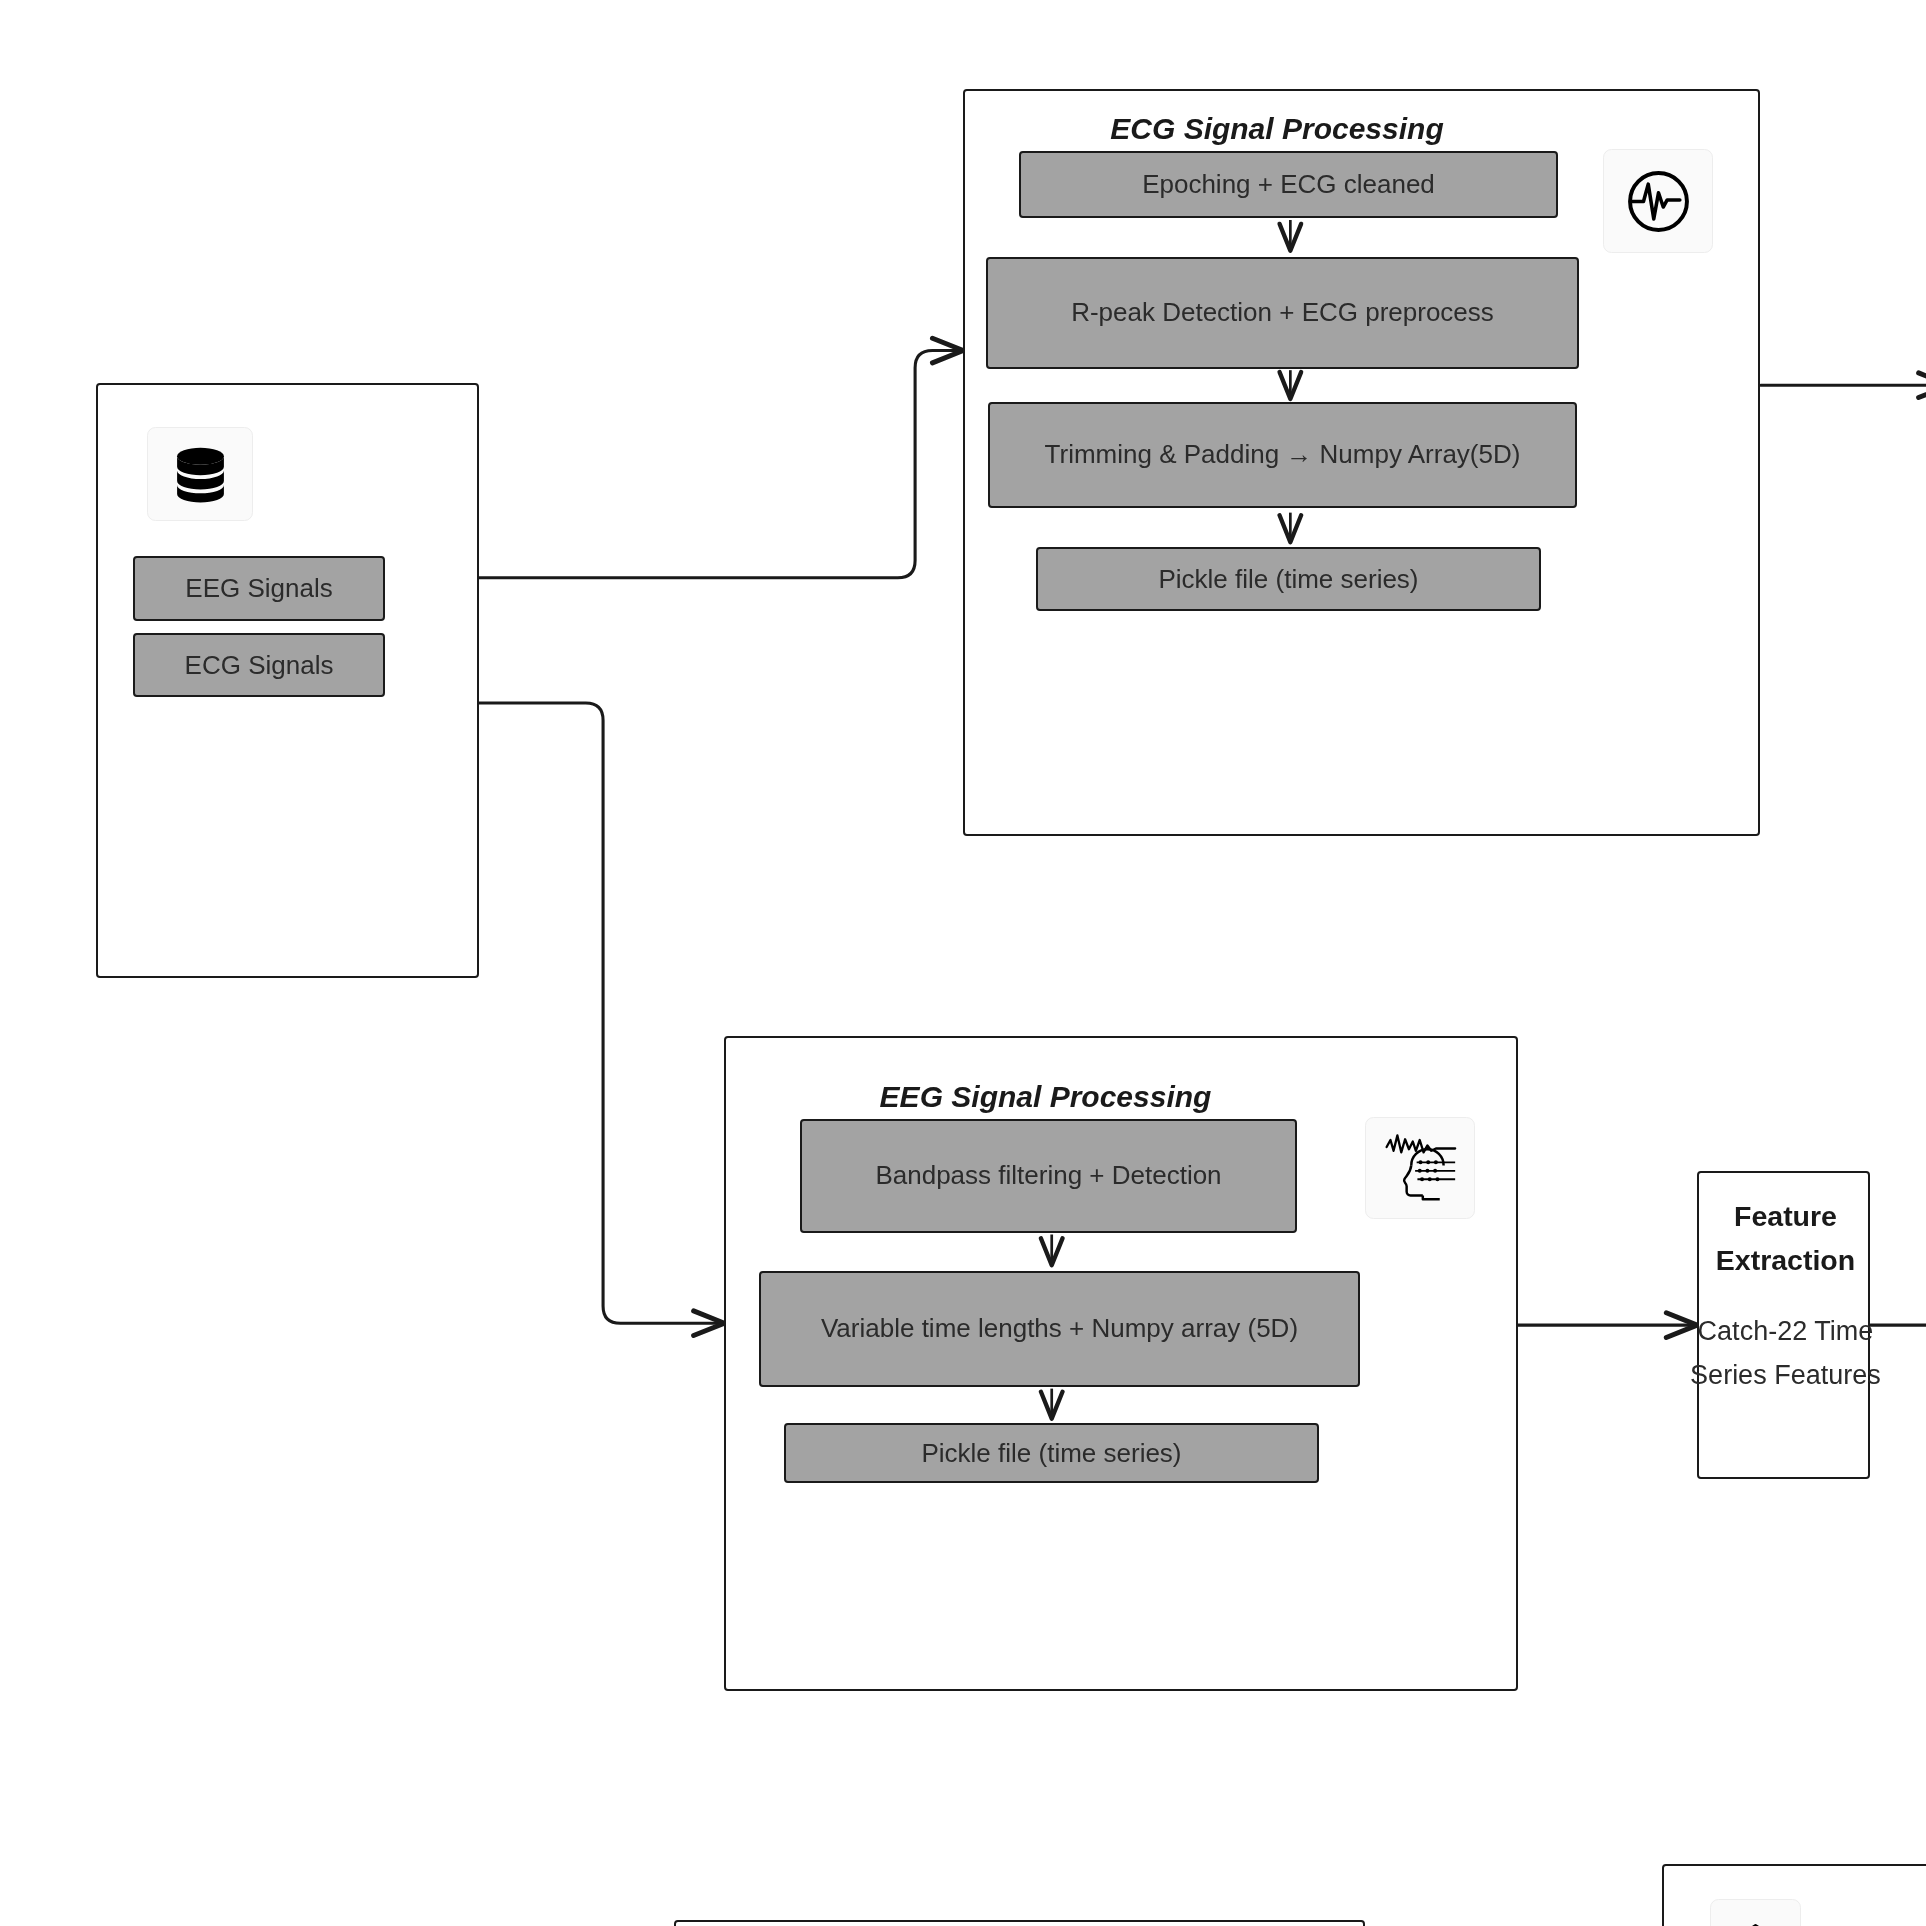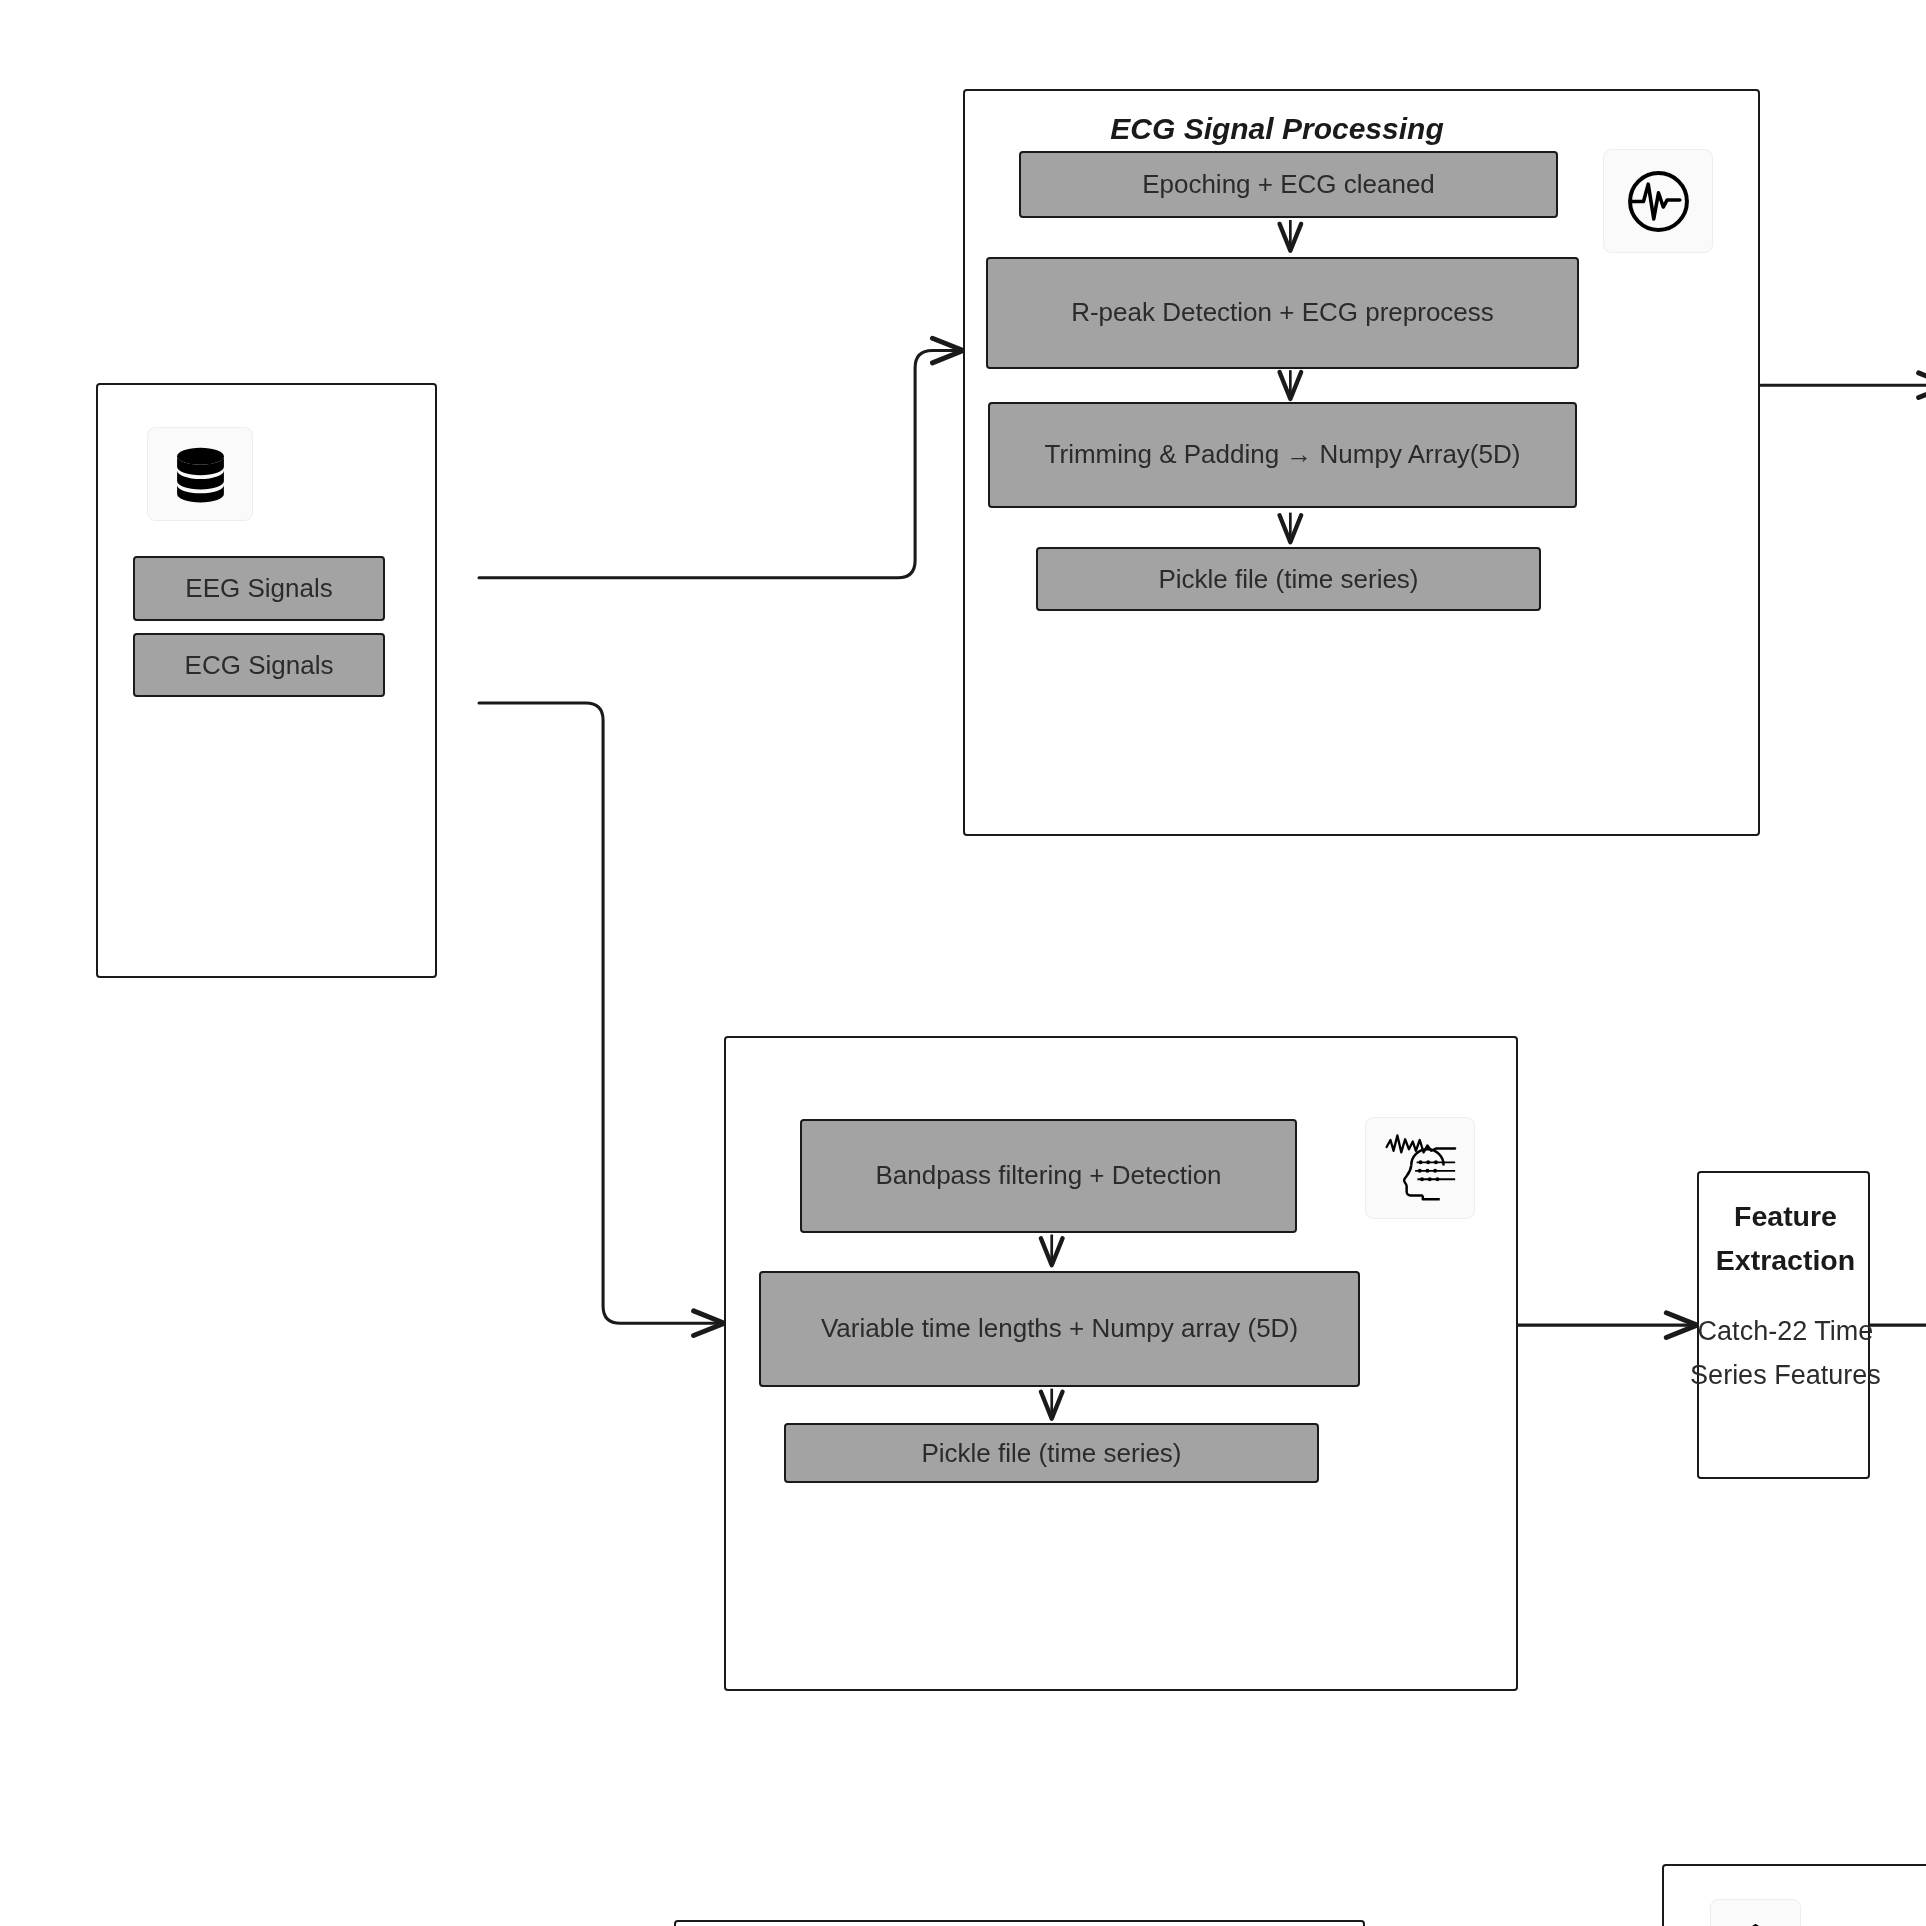--- a/index.html
+++ b/index.html
@@ -43,21 +43,21 @@
       <path d="M7120,2540 V2895"></path>
 
       <path d="M4855,3440 H6530 Q6575,3440 6590,3400 Q6610,3360 6660,3360"></path>
 
       <path d="M7120,4060 V5230 Q7120,5275 7075,5275 H6340"></path>
 
       <path d="M4315,5280 H3545"></path>
     </g>
   </svg>
 
-  <div class="node" style="left:96px;top:383px;width:341px;height:595px;">
+  <div class="node" style="left:96px;top:383px;width:383px;height:595px;">
     <div class="iconbox" style="left:49px;top:42px;width:106px;height:94px;">
       <svg viewBox="0 0 100 100" width="73" height="65" aria-hidden="true">
         <ellipse cx="50" cy="22" rx="36" ry="13" fill="#000"></ellipse>
         <path d="M14,22 v16 a36,13 0 0 0 72,0 V22 a36,13 0 0 1 -72,0 z" fill="#000"></path>
         <path d="M14,44 v16 a36,13 0 0 0 72,0 V44 a36,13 0 0 1 -72,0 z" fill="#000"></path>
         <path d="M14,66 v14 a36,13 0 0 0 72,0 V66 a36,13 0 0 1 -72,0 z" fill="#000"></path>
       </svg>
     </div>
     <div class="inner" style="left:35px;top:171px;width:252px;height:65px;font-size:26px;">
       <span>EEG Signals</span>
@@ -90,20 +90,21 @@
     <svg class="layer" style="width:797px;height:747px;" viewBox="0 0 2070 1940">
       <g fill="none" stroke="#1a1a1a" stroke-width="7" marker-end="url(#ah)">
         <path d="M845,335 V415"></path>
         <path d="M845,725 V800"></path>
         <path d="M845,1095 V1172"></path>
       </g>
     </svg>
   </div>
 
   <div class="node" style="left:724px;top:1036px;width:794px;height:655px;">
+    <div class="title" style="left:0px;top:42px;width:639px;font-size:30px;">EEG Signal Processing</div>
     <div class="iconbox" style="left:639px;top:79px;width:110px;height:102px;">
       <svg viewBox="0 0 100 100" width="83" height="77" aria-hidden="true">
         <path d="M6,22 l5,-9 l4,14 l5,-20 l5,22 l5,-17 l5,13 l5,-10 l4,12 l5,-14 l5,16 l5,-9 l5,7 l6,-3 h25" fill="none" stroke="#000" stroke-width="3" stroke-linejoin="round" stroke-linecap="round"></path>
         <path d="M38,46 a21,21 0 0 1 42,0 v0" fill="none" stroke="#000" stroke-width="3.2"></path>
         <path d="M38,46 c-1,10 -6,13 -9,18 c-2,4 3,5 3,9 v7 a5,5 0 0 0 5,5 h16" fill="none" stroke="#000" stroke-width="3.2" stroke-linejoin="round"></path>
         <path d="M53,85 v5 h22" fill="none" stroke="#000" stroke-width="3.2" stroke-linejoin="round"></path>
         <g stroke="#000" stroke-width="2.4" fill="none">
           <path d="M45,42 H95"></path>
             <path d="M43,53 H95"></path>
             <path d="M46,64 H95"></path>

